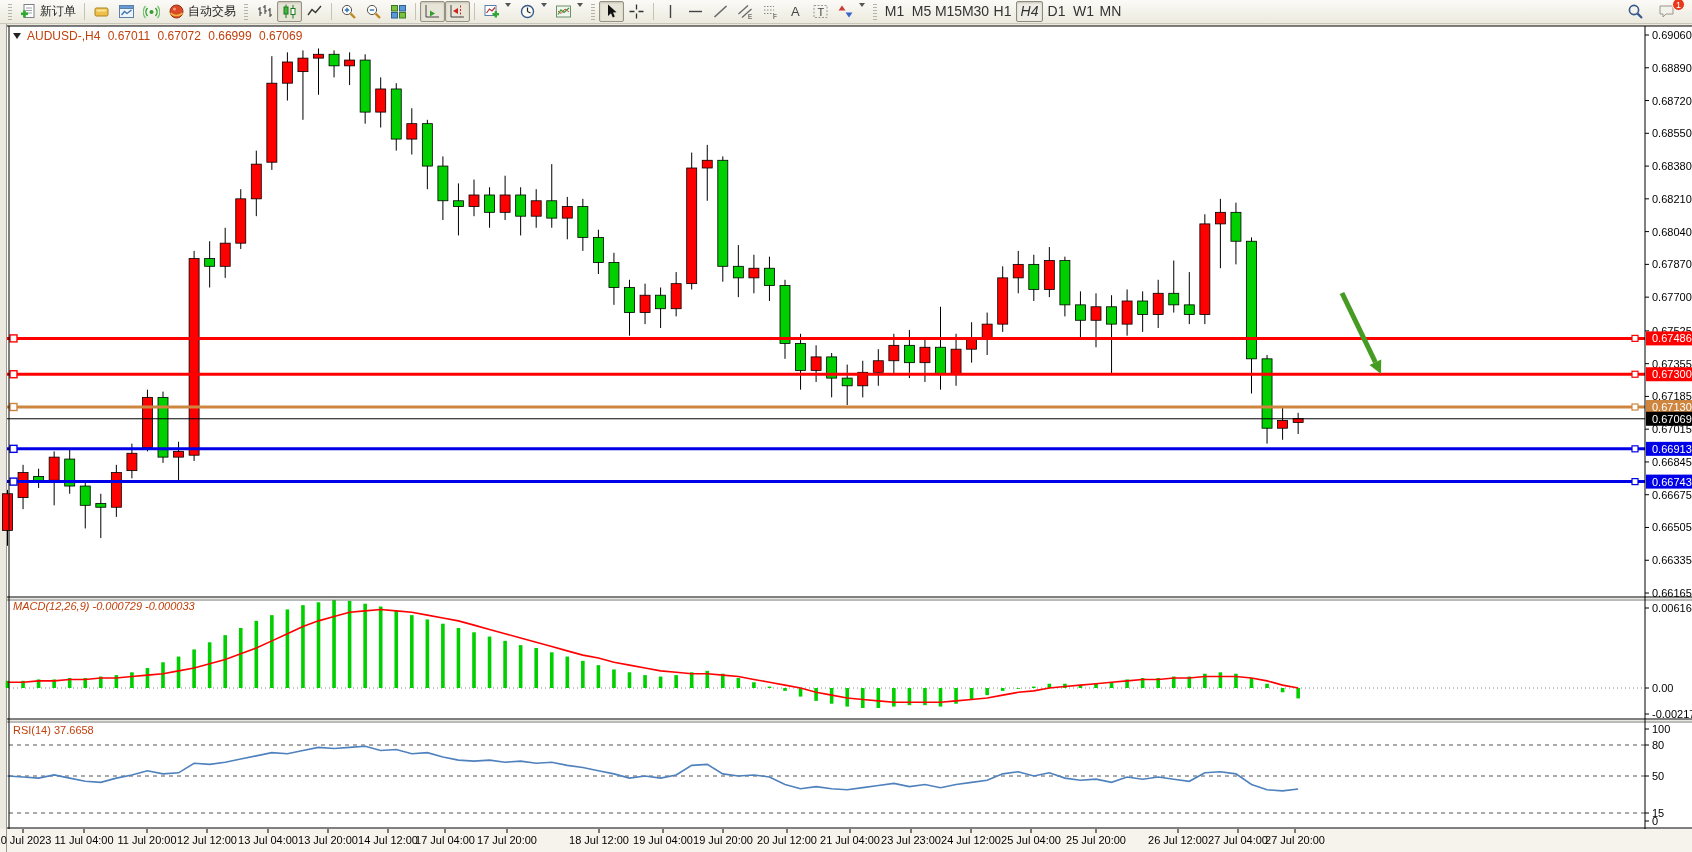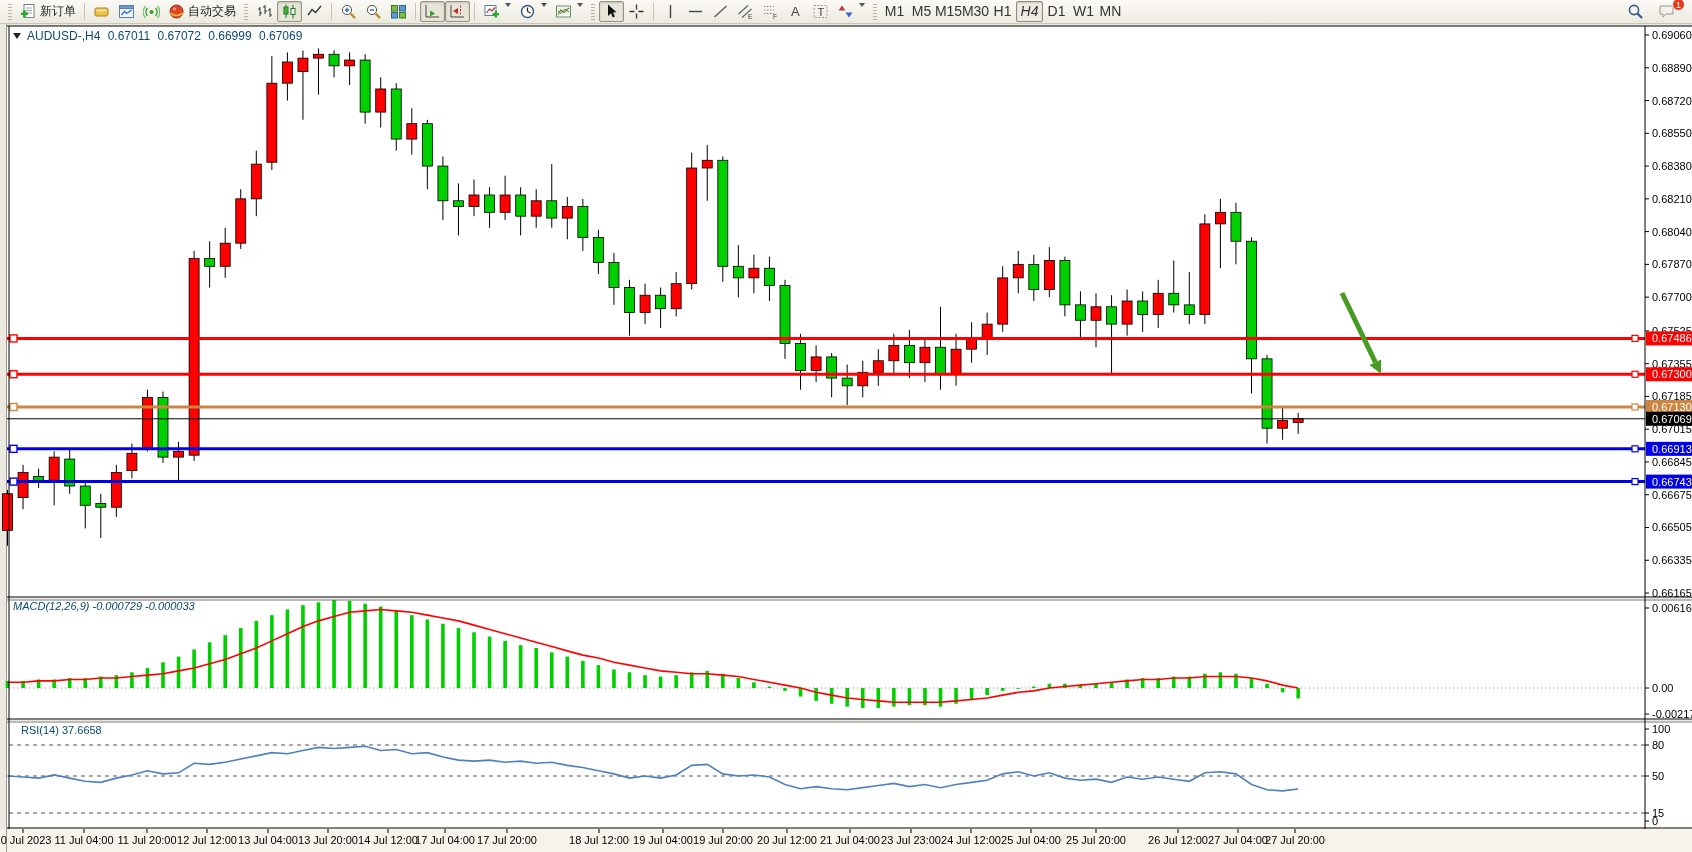--- a/index.html
+++ b/index.html
@@ -21,26 +21,26 @@
     border-top:4px solid #555; margin-left:2px; }
   .tf { width:27px; justify-content:center; font-size:14px; color:#333; }
   .tf.active { background:#eeece4; border:1px solid #8f8b79; box-shadow:inset 0 1px 2px rgba(0,0,0,.18);font-style:italic; }
   .right-group { margin-left:auto; display:flex; align-items:center; }
   .badge { position:absolute; top:-4px; right:-6px; min-width:13px; height:13px; border-radius:7px;
     background:#e8391d; color:#fff; font-size:9px; line-height:13px; text-align:center; padding:0 2px;
     border:1px solid #fff; }
   .bubble-wrap { position:relative; margin:0 8px 0 6px; }
   
   #chart-svg { position:absolute; left:0; top:0; }
-  .overlay { position:absolute; z-index:5; color:#0c4a6e; white-space:nowrap; }
+  .overlay { position:absolute; z-index:5; color:#c2410c; white-space:nowrap; }
   .chart-title { left:13px; top:29px; font-size:12px; display:flex; align-items:center; gap:6px; }
   .collapse-tri { width:0; height:0; border-left:4px solid transparent; border-right:4px solid transparent;
     border-top:6px solid #222; display:inline-block; }
   .macd-label { left:13px; top:600px; font-size:11px;font-style:italic; }
-  .rsi-label  { left:13px; top:724px; font-size:11px;margin-left:8px; }
+  .rsi-label  { left:13px; top:724px; font-size:11px; }
   .ohlc span { margin-right:4px; }
 </style>
 </head>
 <body>
 
 <div class="toolbar">
   <div class="grip"></div>
 
   <div class="tb-btn">
     <svg width="17" height="17" viewBox="0 0 17 17">

